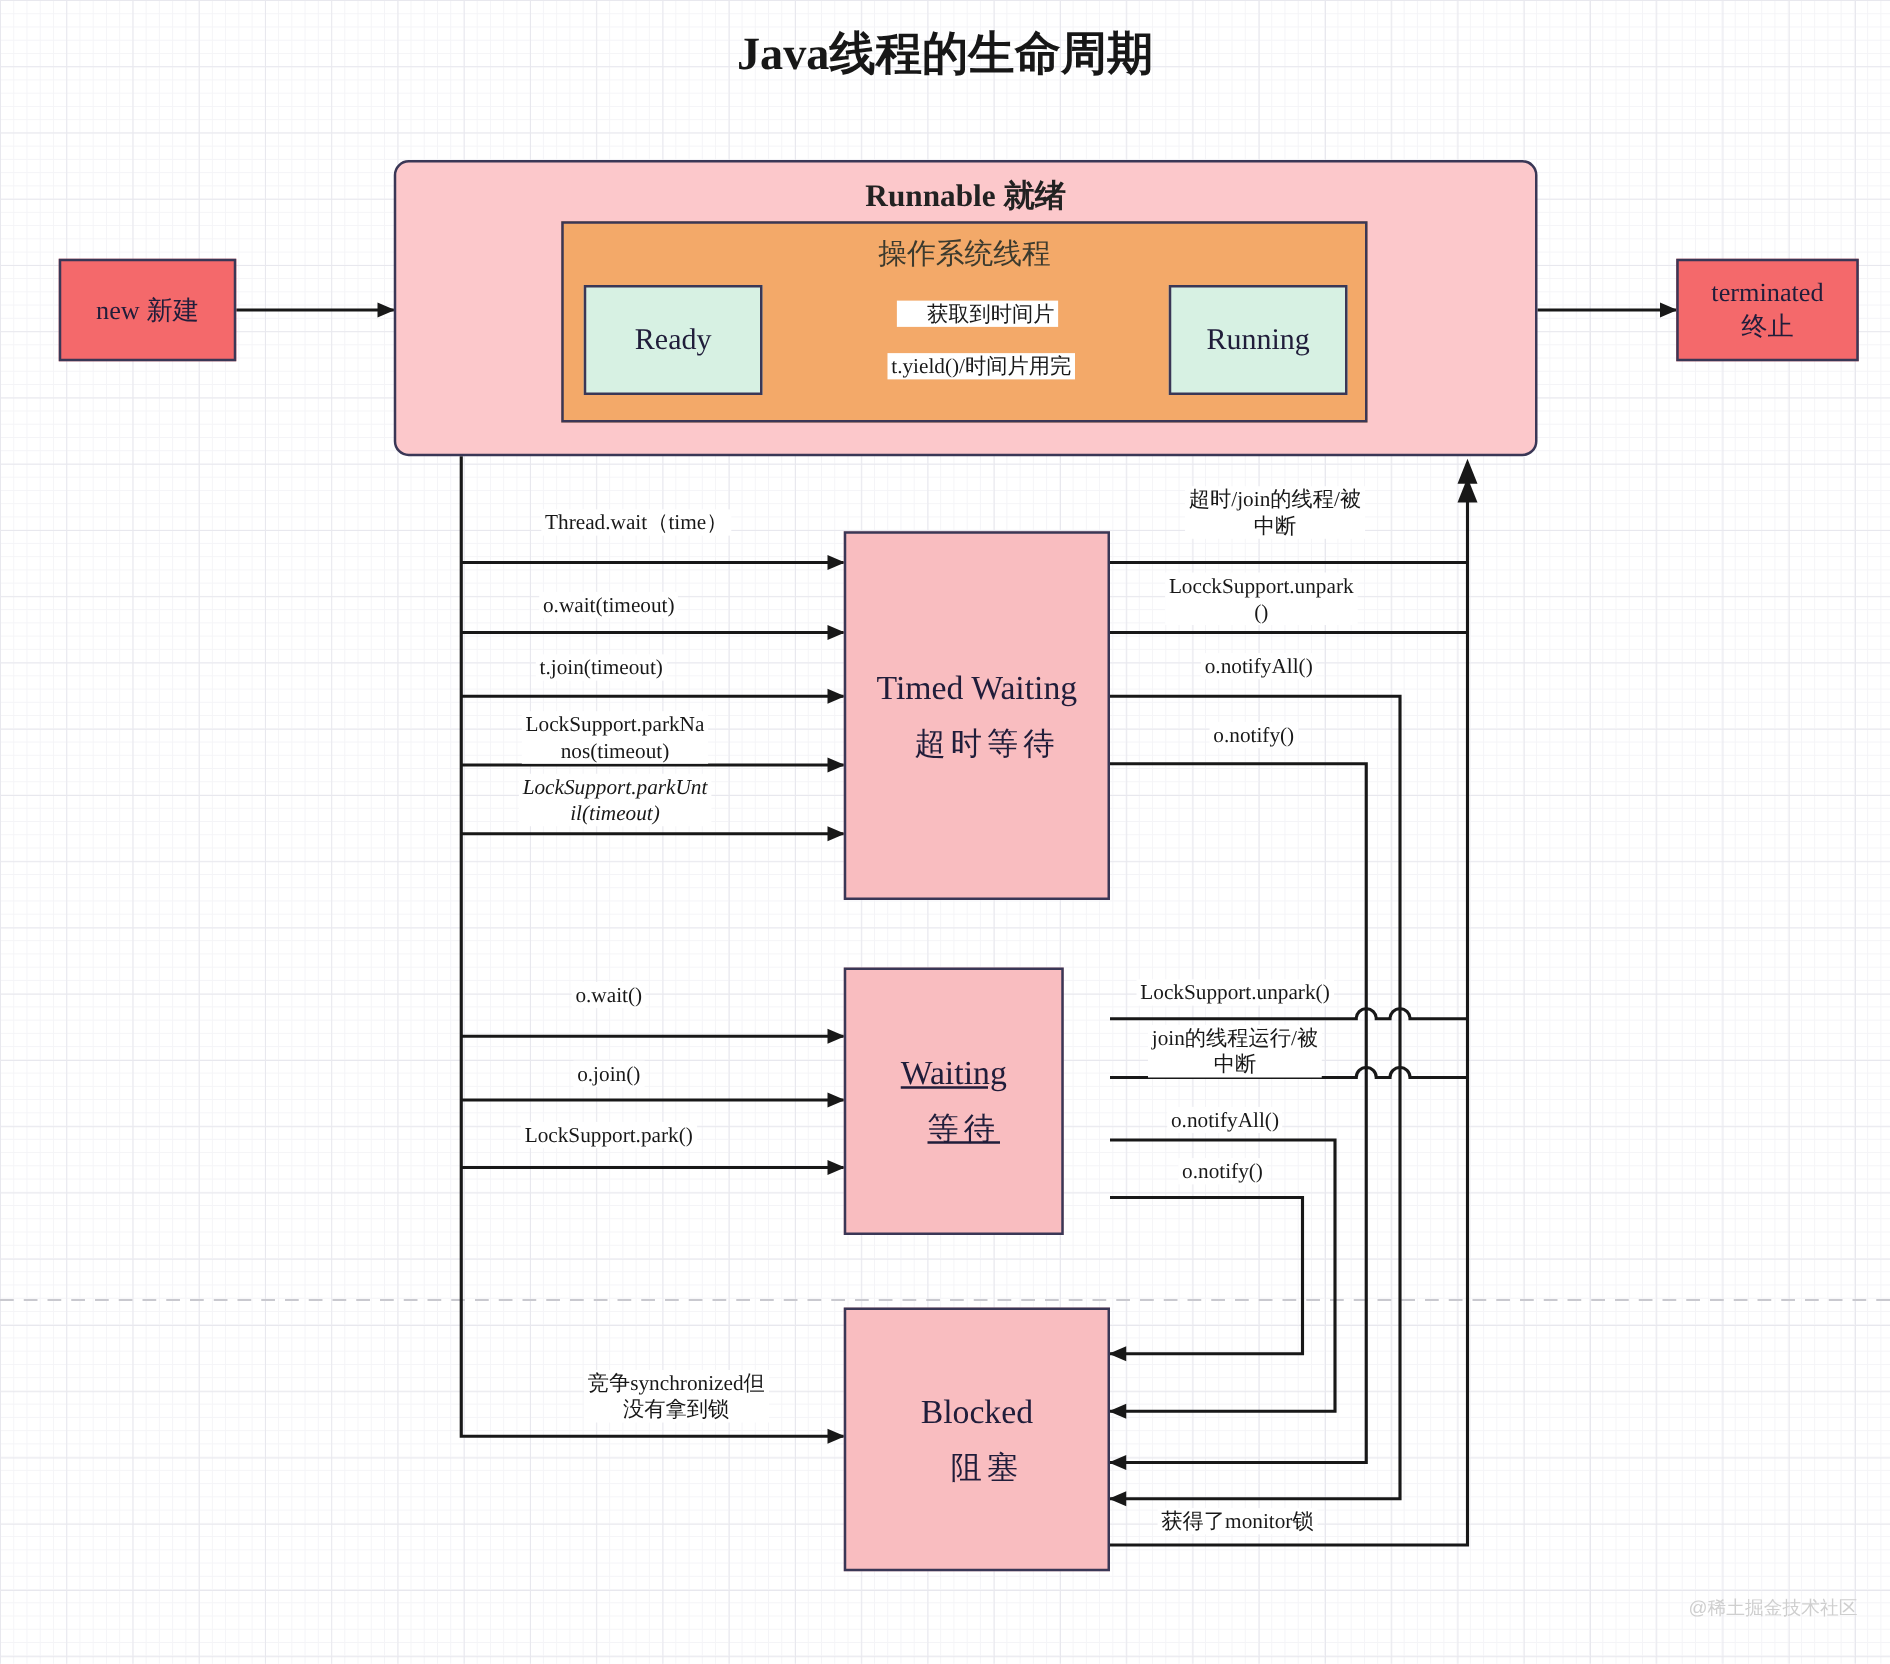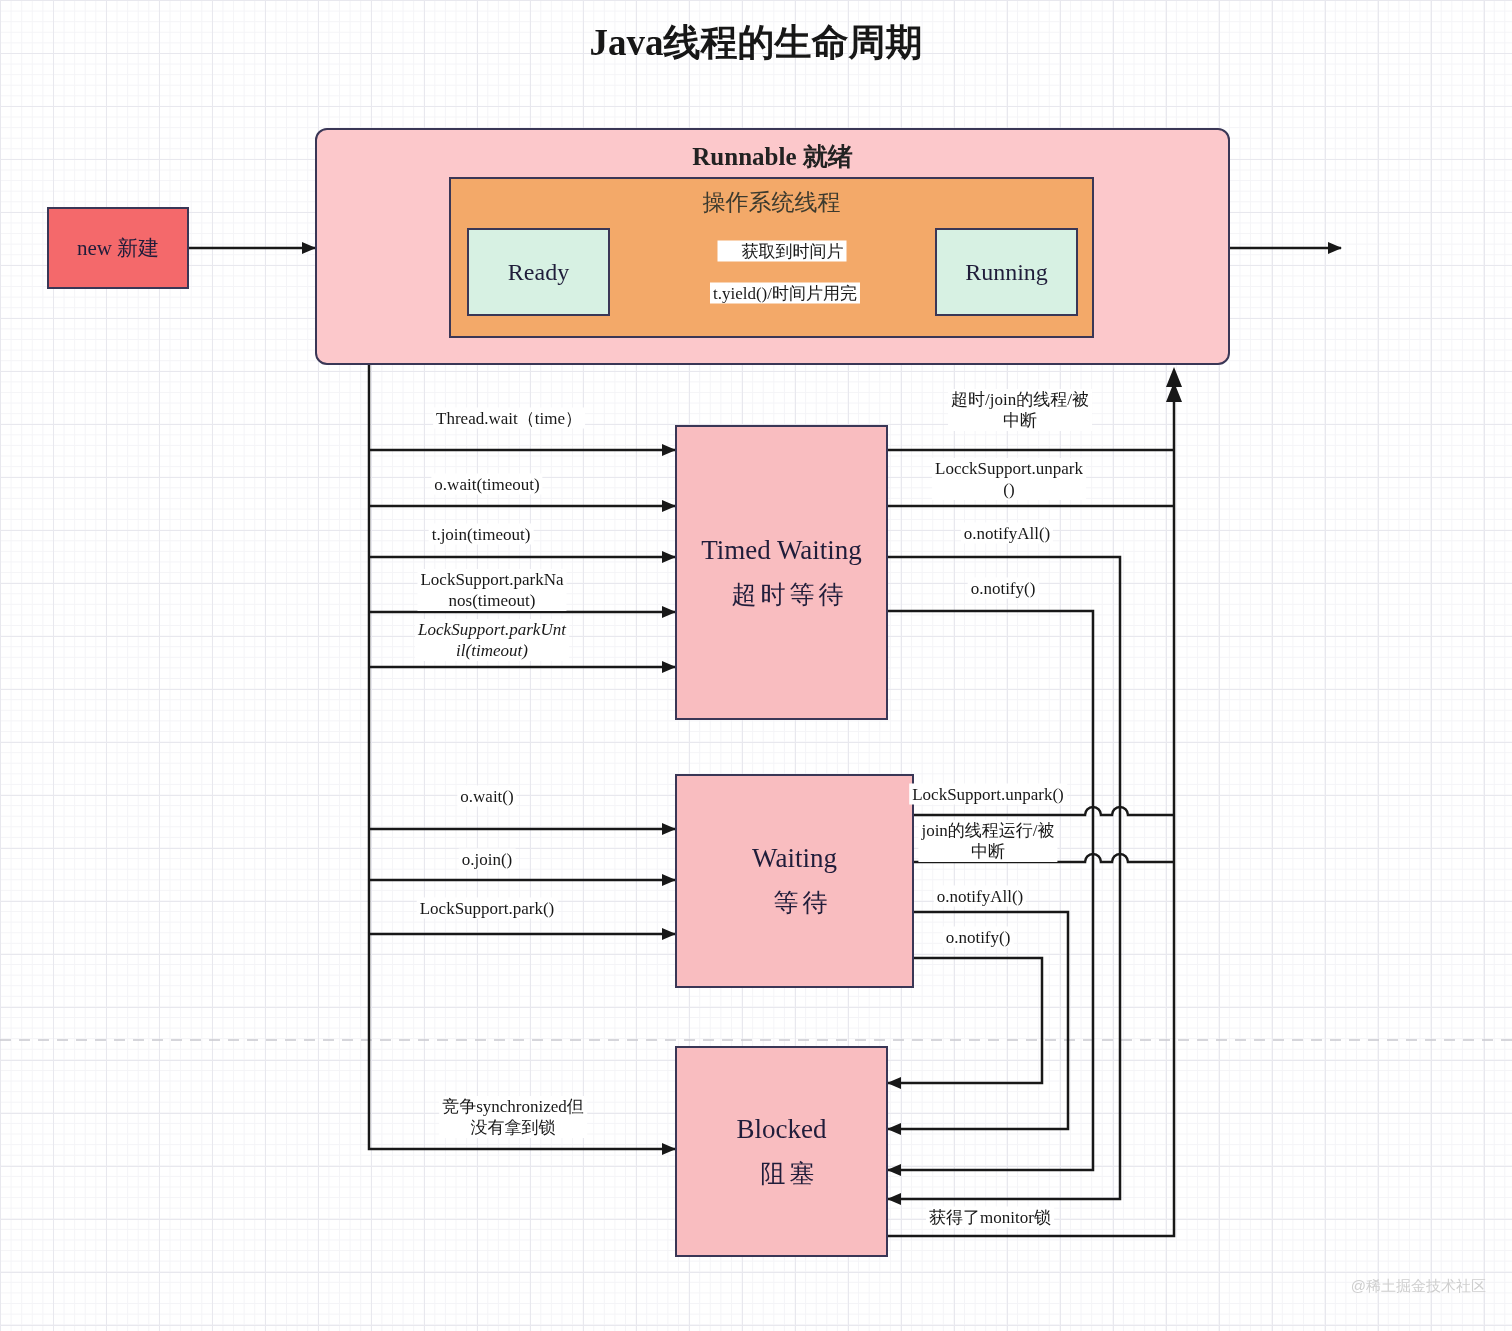--- a/index.html
+++ b/index.html
@@ -115,27 +115,31 @@
   </div>
 
   <div class="node teal" style="left:467px;top:228px;width:143px;height:88px;">
     <span>Ready</span>
   </div>
 
   <div class="node teal" style="left:935px;top:228px;width:143px;height:88px;">
     <span>Running</span>
   </div>
 
+  <div class="node red" style="left:1341px;top:207px;width:146px;height:82px;line-height:1.3;">
+    <span>terminated</span>
+    <span>终止</span>
+  </div>
 
   <div class="node state" style="left:675px;top:425px;width:213px;height:295px;">
     <span class="en">Timed Waiting</span>
     <span class="zh">超时等待</span>
   </div>
 
-  <div class="node state" style="left:675px;top:774px;width:239px;height:214px;">
+  <div class="node state" style="left:675px;top:774px;width:176px;height:214px;text-decoration:underline;">
     <span class="en">Waiting</span>
     <span class="zh">等待</span>
   </div>
 
   <div class="node state" style="left:675px;top:1046px;width:213px;height:211px;">
     <span class="en">Blocked</span>
     <span class="zh">阻塞</span>
   </div>
 
   <div class="elabel" style="left:782px;top:251px;padding-left:24px;">获取到时间片</div>
@@ -159,17 +163,17 @@
   <div class="elabel" style="left:487px;top:796px;">o.wait()</div>
   <div class="elabel" style="left:487px;top:859px;">o.join()</div>
   <div class="elabel" style="left:487px;top:908px;">LockSupport.park()</div>
 
   <div class="elabel" style="left:988px;top:794px;">LockSupport.unpark()</div>
   <div class="elabel" style="left:988px;top:841px;">join的线程运行/被
 中断</div>
   <div class="elabel" style="left:980px;top:896px;">o.notifyAll()</div>
   <div class="elabel" style="left:978px;top:937px;">o.notify()</div>
 
-  <div class="elabel" style="left:513px;top:1117px;">竞争synchronized但
+  <div class="elabel" style="left:541px;top:1117px;">竞争synchronized但
 没有拿到锁</div>
   <div class="elabel" style="left:990px;top:1217px;">获得了monitor锁</div>
 
 </div>
 
 </body></html>

